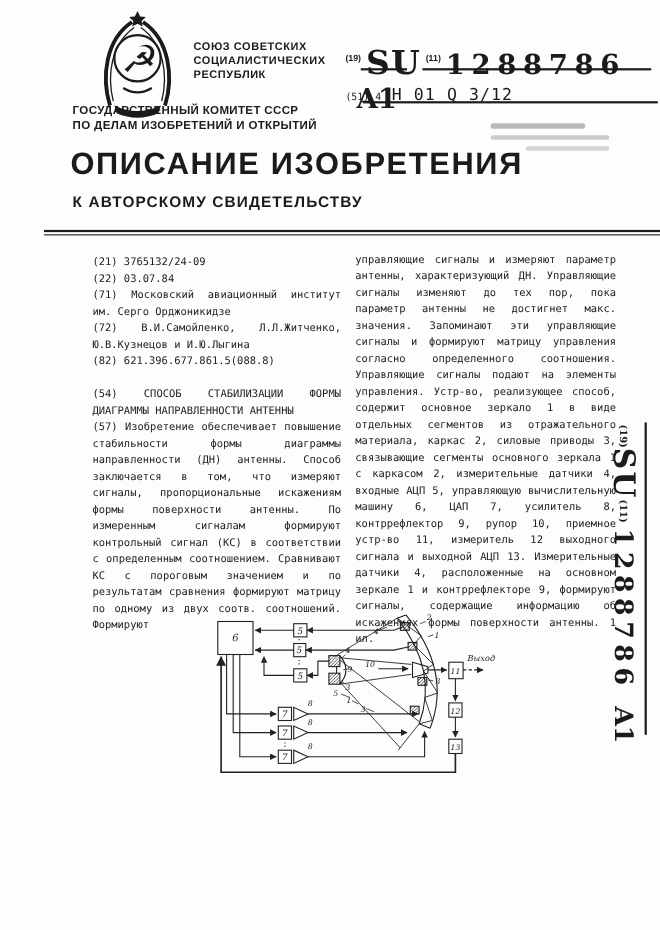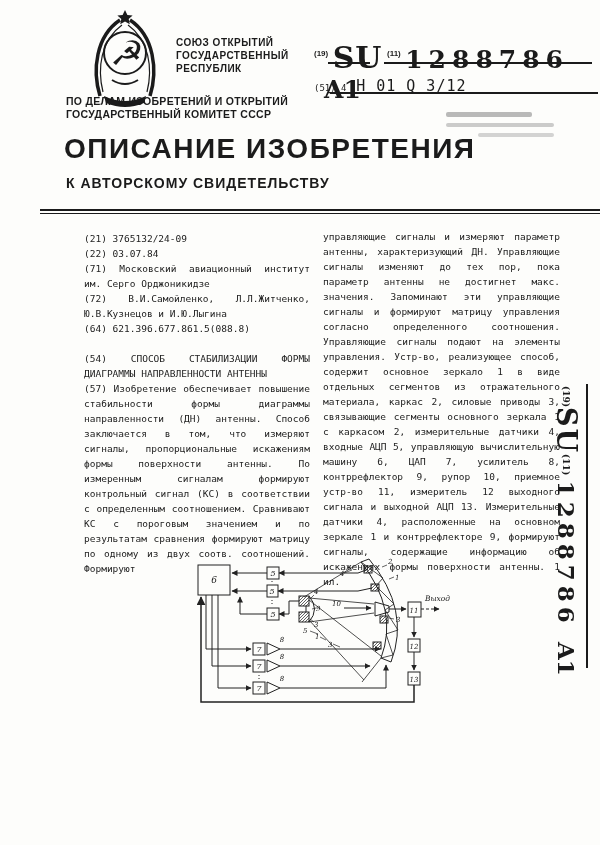--- a/index.html
+++ b/index.html
@@ -55,28 +55,28 @@
     </g>
     <circle cx="35" cy="45" r="21" fill="none" stroke="#1b1b1b" stroke-width="2"></circle>
     <text x="35" y="57" text-anchor="middle" font-size="34" font-style="normal" fill="#1b1b1b">☭</text>
     <path d="M35,2 l2.4,5 5.2,.5 -3.9,3.6 1.1,5.1 -4.8,-2.6 -4.8,2.6 1.1,-5.1 -3.9,-3.6 5.2,-.5 z" fill="#1b1b1b"></path>
     <path d="M14,88 Q35,98 56,88 L54,95 Q35,103 16,95 z" fill="#1b1b1b"></path>
     <path d="M22,72 Q35,80 48,72" stroke="#1b1b1b" stroke-width="2" fill="none"></path>
   </svg>
 </div>
 
 <div class="abs union">
-  <div>СОЮЗ ОТКРЫТИЙ</div>
-  <div>ГОСУДАРСТВЕННЫЙ</div>
+  <div>СОЮЗ СОВЕТСКИХ</div>
+  <div>СОЦИАЛИСТИЧЕСКИХ</div>
   <div>РЕСПУБЛИК</div>
 </div>
 
 <div class="abs committee">
+  <div>ГОСУДАРСТВЕННЫЙ КОМИТЕТ СССР</div>
   <div>ПО ДЕЛАМ ИЗОБРЕТЕНИЙ И ОТКРЫТИЙ</div>
-  <div>ГОСУДАРСТВЕННЫЙ КОМИТЕТ СССР</div>
 </div>
 
 <div class="abs pubrow">
   <span class="code-sm">(19)</span>
   <span class="su-big">SU</span>
   <span class="code-sm">(11)</span>
   <span class="num-big">1288786</span>
   <span class="kind-big">A1</span>
 </div>
 <div class="abs rule" style="left:328px;top:62px;width:42px;height:2px;"></div>
@@ -98,21 +98,21 @@
 <div class="abs doc-sub">К АВТОРСКОМУ СВИДЕТЕЛЬСТВУ</div>
 <div class="abs rule" style="left:40px;top:209px;width:560px;height:2px;"></div>
 <div class="abs rule" style="left:40px;top:213px;width:560px;height:1px;"></div>
 
 <div class="abs col leftcol">
   <div class="biblio">
     <div>(21) 3765132/24-09</div>
     <div>(22) 03.07.84</div>
     <div>(71) Московский авиационный институт им. Серго Орджоникидзе</div>
     <div>(72) В.И.Самойленко, Л.Л.Житченко, Ю.В.Кузнецов и И.Ю.Лыгина</div>
-    <div>(64) 621.396.677.861.5(088.8)</div>
+    <div>(82) 621.396.677.861.5(088.8)</div>
   </div>
   <p style="margin-top:15px;" class="inv-title">(54) СПОСОБ СТАБИЛИЗАЦИИ ФОРМЫ ДИАГРАММЫ НАПРАВЛЕННОСТИ АНТЕННЫ</p>
   <p>(57) Изобретение обеспечивает повышение стабильности формы диаграммы направленности (ДН) антенны. Способ заключается в том, что измеряют сигналы, пропорциональные искажениям формы поверхности антенны. По измеренным сигналам формируют контрольный сигнал (КС) в соответствии с определенным соотношением. Сравнивают КС с пороговым значением и по результатам сравнения формируют матрицу по одному из двух соотв. соотношений. Формируют</p>
 </div>
 
 <div class="abs col rightcol">
   <p>управляющие сигналы и измеряют параметр антенны, характеризующий ДН. Управляющие сигналы изменяют до тех пор, пока параметр антенны не достигнет макс. значения. Запоминают эти управляющие сигналы и формируют матрицу управления согласно определенного соотношения. Управляющие сигналы подают на элементы управления. Устр-во, реализующее способ, содержит основное зеркало 1 в виде отдельных сегментов из отражательного материала, каркас 2, силовые приводы 3, связывающие сегменты основного зеркала 1 с каркасом 2, измерительные датчики 4, входные АЦП 5, управляющую вычислительную машину 6, ЦАП 7, усилитель 8, контррефлектор 9, рупор 10, приемное устр-во 11, измеритель 12 выходного сигнала и выходной АЦП 13. Измерительные датчики 4, расположенные на основном зеркале 1 и контррефлекторе 9, формируют сигналы, содержащие информацию об искажениях формы поверхности антенны. 1 ил.</p>
 </div>
 
 <div class="abs sidebar">

